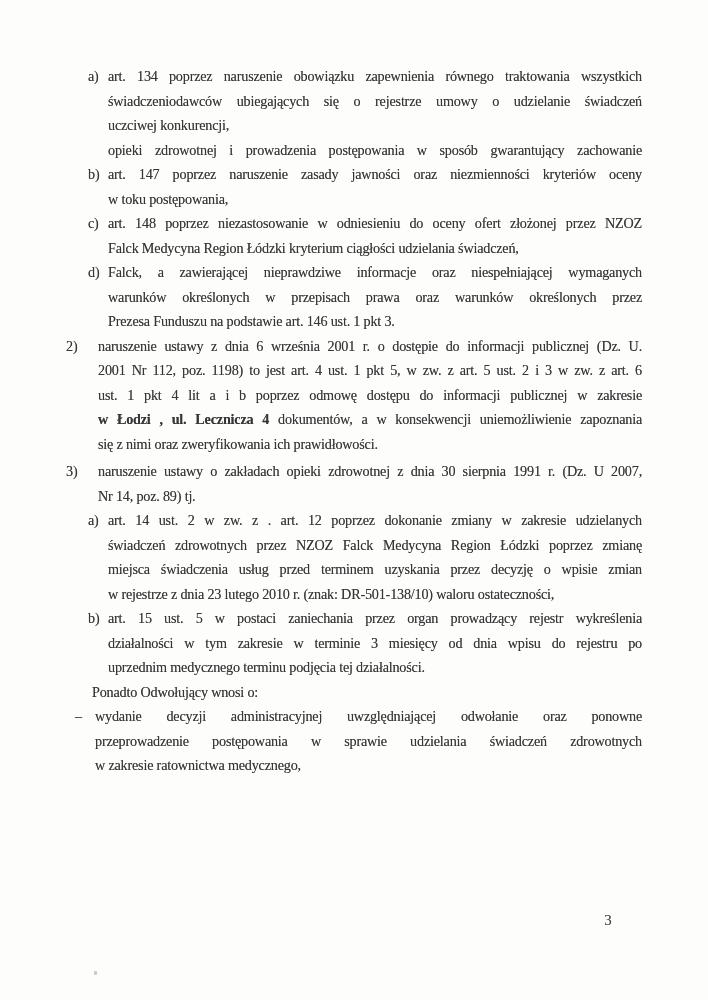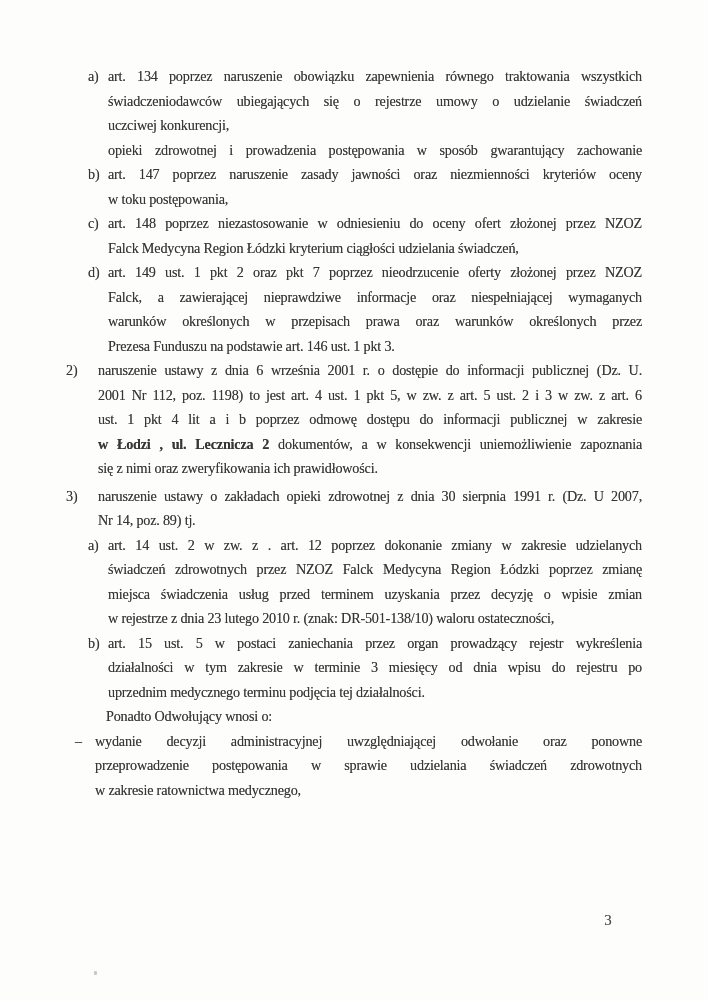--- a/index.html
+++ b/index.html
@@ -18,21 +18,21 @@
     text-shadow:0 0 0.5px rgba(50,50,50,0.55);
   }
   .block{position:relative;}
   .block .marker{
     position:absolute;left:0;top:0;height:24.5px;line-height:24.5px;
   }
   
   .block.number{padding-left:32px;}
   .block.letter{margin-left:22px;padding-left:20px;}
   .block.dash{margin-left:9px;padding-left:20px;}
-  .block.plain{margin-left:40px;}
+  .block.plain{margin-left:26px;}
   
   .content .block:nth-child(6){margin-top:3px;}
   .line{
     height:24.5px;line-height:24.5px;overflow:hidden;
     text-align:justify;text-align-last:justify;
     white-space:normal;hyphens:none;
   }
   .line.last{text-align-last:left;}
   .emph{font-weight:600;}
   .page-number{
@@ -62,31 +62,30 @@
         <div class="line">art. 147 poprzez naruszenie zasady jawności oraz niezmienności kryteriów oceny</div>
         <div class="line last">w toku postępowania,</div>
       </div>
       <div class="block letter">
         <span class="marker">c)</span>
         <div class="line">art. 148 poprzez niezastosowanie w odniesieniu do oceny ofert złożonej przez NZOZ</div>
         <div class="line last">Falck Medycyna Region Łódzki kryterium ciągłości udzielania świadczeń,</div>
       </div>
       <div class="block letter">
         <span class="marker">d)</span>
-        <div class="line">art. 149 ust. 1 pkt 2 oraz pkt 7 poprzez nieodrzucenie oferty złożonej przez NZOZ</div>
         <div class="line">Falck, a zawierającej nieprawdziwe informacje oraz niespełniającej wymaganych</div>
         <div class="line">warunków określonych w przepisach prawa oraz warunków określonych przez</div>
         <div class="line last">Prezesa Funduszu na podstawie art. 146 ust. 1 pkt 3.</div>
       </div>
       <div class="block number">
         <span class="marker">2)</span>
         <div class="line">naruszenie ustawy z dnia 6 września 2001 r. o dostępie do informacji publicznej (Dz. U.</div>
         <div class="line">2001 Nr 112, poz. 1198) to jest art. 4 ust. 1 pkt 5, w zw. z art. 5 ust. 2 i 3 w zw. z art. 6</div>
         <div class="line">ust. 1 pkt 4 lit a i b poprzez odmowę dostępu do informacji publicznej w zakresie</div>
-        <div class="line"><span class="emph">w Łodzi , ul. Lecznicza 2</span><span> dokumentów, a w konsekwencji uniemożliwienie zapoznania</span></div>
+        <div class="line"><span class="emph">w Łodzi , ul. Lecznicza 4</span><span> dokumentów, a w konsekwencji uniemożliwienie zapoznania</span></div>
         <div class="line last">się z nimi oraz zweryfikowania ich prawidłowości.</div>
       </div>
       <div class="block number">
         <span class="marker">3)</span>
         <div class="line">naruszenie ustawy o zakładach opieki zdrowotnej z dnia 30 sierpnia 1991 r. (Dz. U 2007,</div>
         <div class="line last">Nr 14, poz. 89) tj.</div>
       </div>
       <div class="block letter">
         <span class="marker">a)</span>
         <div class="line">art. 14 ust. 2 w zw. z . art. 12 poprzez dokonanie zmiany w zakresie udzielanych</div>

